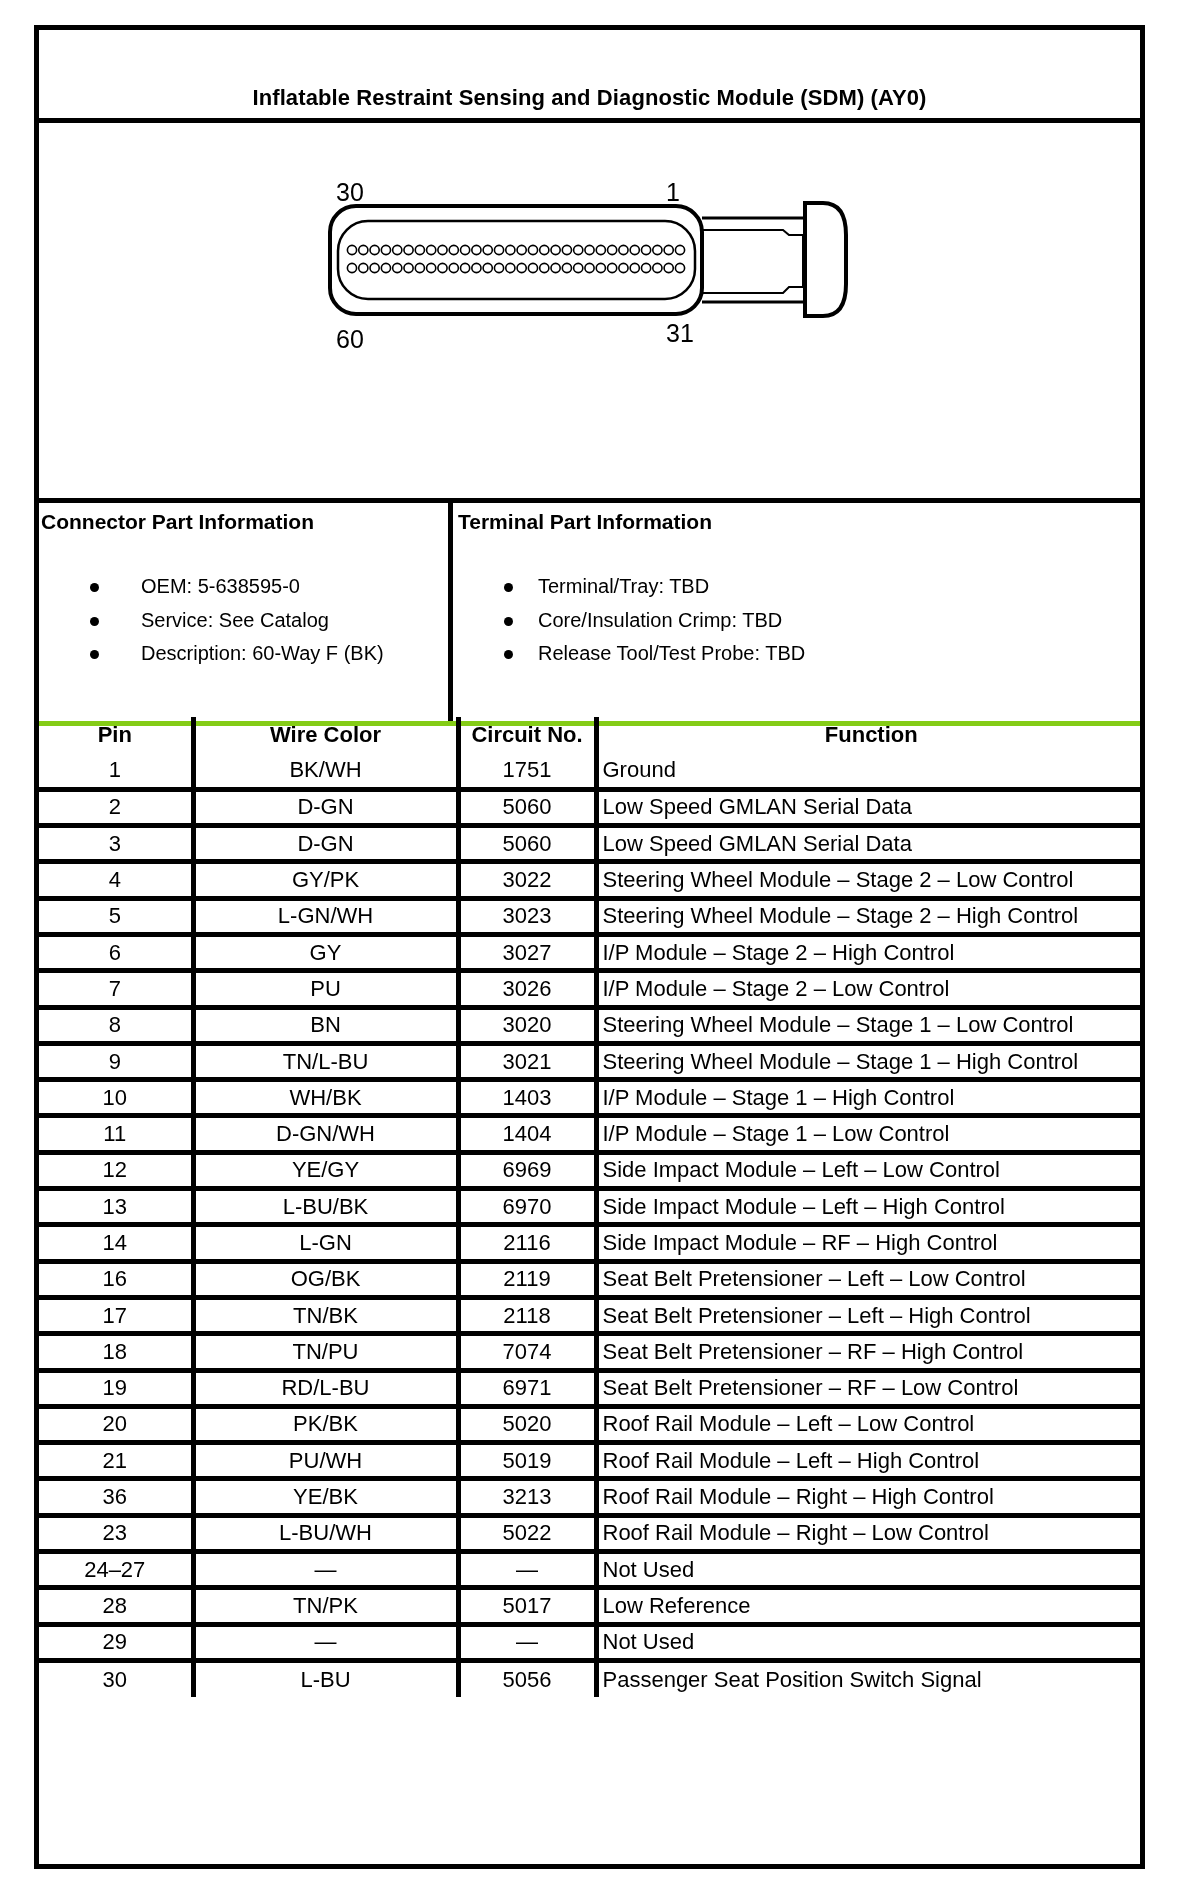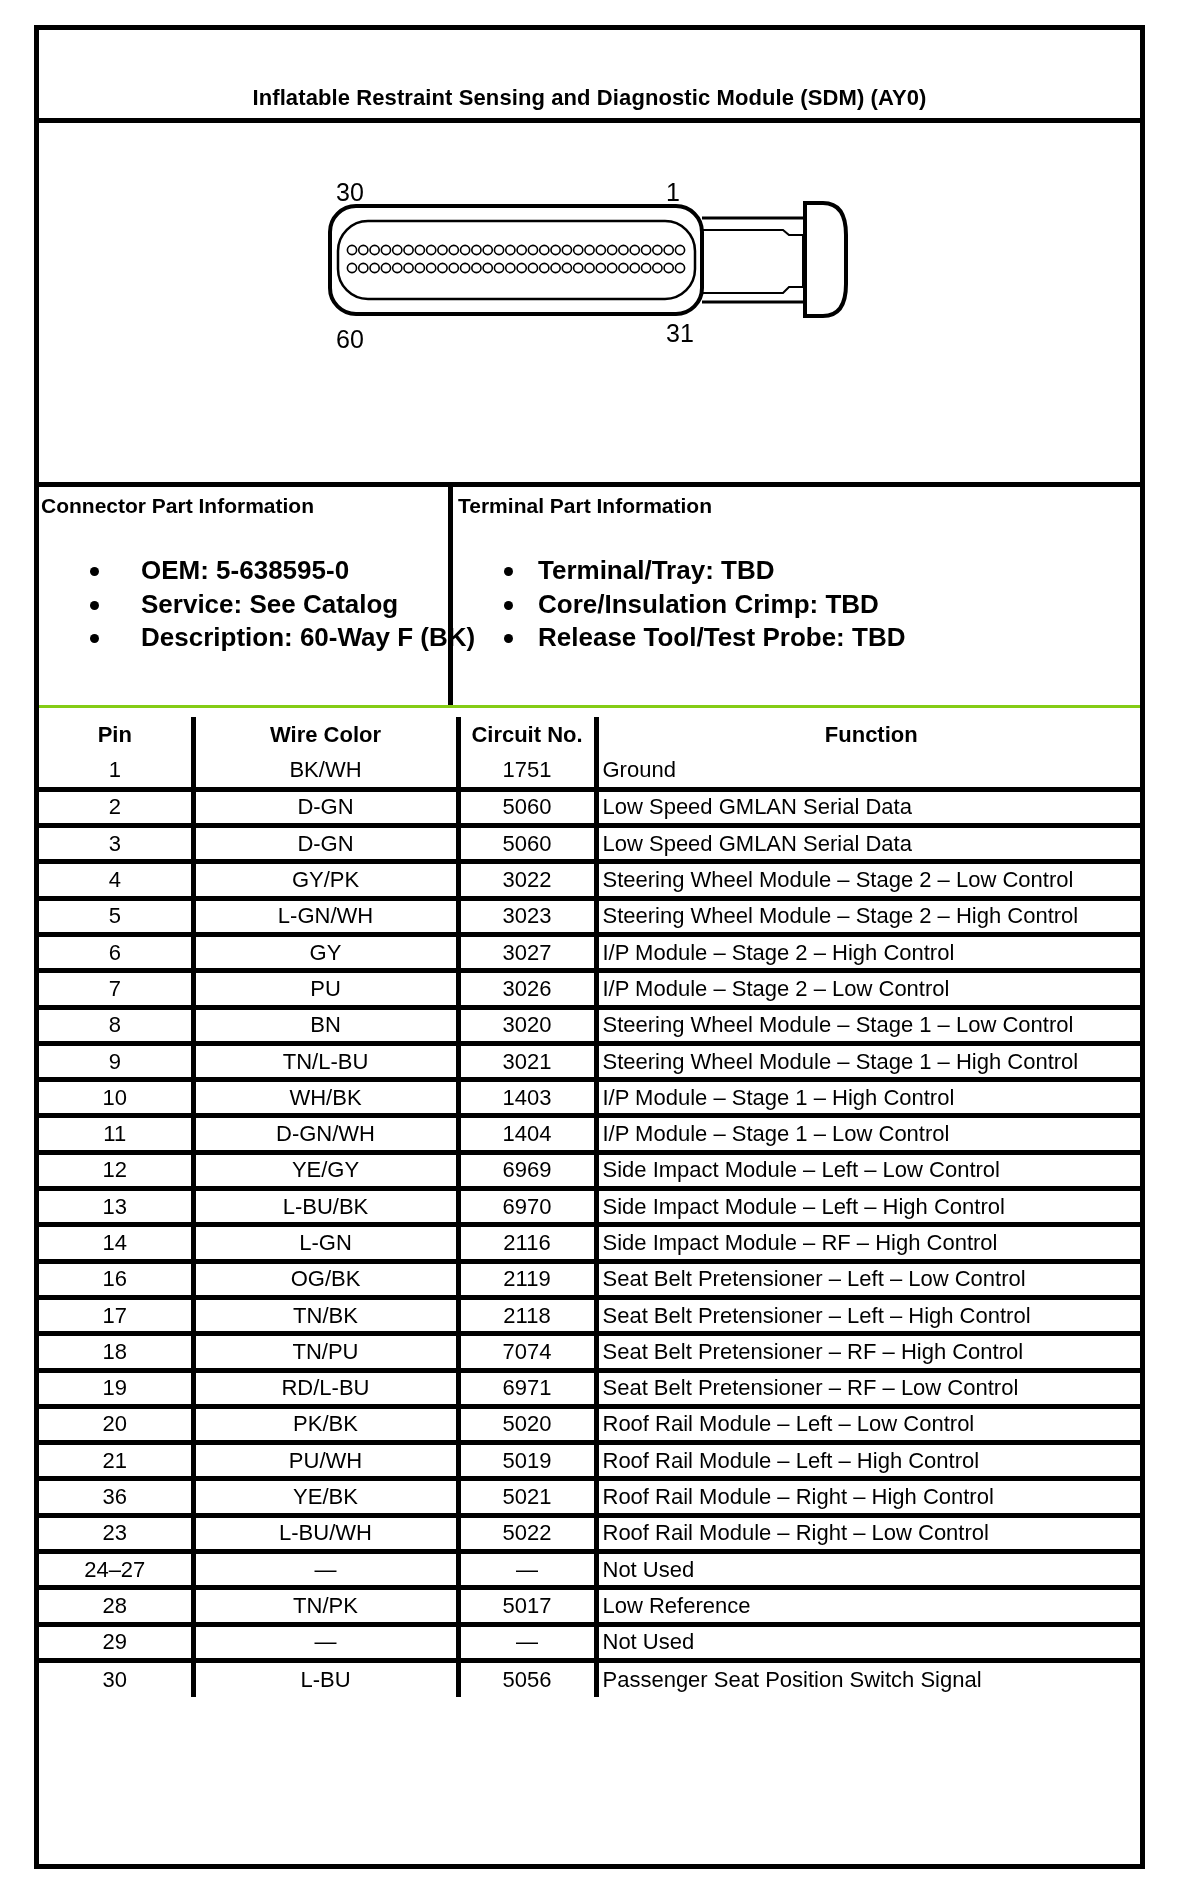--- a/index.html
+++ b/index.html
@@ -12,30 +12,30 @@
     position: absolute; left: 0; top: 0; right: 0; height: 40px;
     border-bottom: 5px solid #000; display: flex; align-items: center; justify-content: center;
     font-weight: bold; font-size: 22px; letter-spacing: 0.1px; margin-top: 48px;
   }
   .diagram-area {
     position: absolute; left: 0; right: 0; top: 45px; height: 419px;
   }
   .diagram-area svg { position: absolute; left: 0; top: 0; }
   .diagram-area .pin-label { position: absolute; font-size: 25px; line-height: 1; }
   .partinfo {
-    position: absolute; left: 0; right: 0; top: 452px; height: 218px;
-    border-top: 5px solid #000; border-bottom: 3px solid #84cc16;
+    position: absolute; left: 0; right: 0; top: 468px; height: 218px;
+    border-top: 5px solid #000; border-bottom: 5px solid #84cc16;
   }
   .partinfo .col { position: absolute; top: 0; bottom: 0; box-sizing: border-box; }
   .partinfo .col.left { left: 0; width: 414px; border-right: 5px solid #000; }
   .partinfo .col.right { left: 414px; right: 0; }
   .partinfo h3 { margin: 0; position: absolute; left: 2px; top: 7px; font-size: 21px; font-weight: bold; }
   .partinfo .col.right h3 { left: 5px; }
   .partinfo ul { list-style: none; margin: 0; padding: 0; position: absolute; top: 67px; left: 0; }
-  .partinfo li { position: relative; height: 33.5px; font-size: 26px; line-height: 33.5px; padding-left: 102px; white-space: nowrap; font-weight: bold; }
+  .partinfo li { position: relative; height: 33.5px; font-size: 20px; line-height: 33.5px; padding-left: 102px; white-space: nowrap; }
   .partinfo li .bullet { position: absolute; left: 51px; top: 13px; width: 9px; height: 9px; border-radius: 50%; background: #000; }
   .partinfo .col.right li { padding-left: 85px; }
   .partinfo .col.right li .bullet { left: 51px; }
   .pin-table {
     position: absolute; left: 0; right: 0; top: 687px;
     border-collapse: collapse; width: 1101px; table-layout: fixed; padding-left: 28px;
   }
   .pin-table th, .pin-table td {
     border-right: 5px solid #000; border-bottom: 5px solid #000;
     height: 36.3px; padding: 0; font-size: 22px; line-height: 1; box-sizing: border-box;
@@ -281,21 +281,21 @@
         </tr>
         <tr>
           <td class="c-pin">21</td>
           <td class="c-wire">PU/WH</td>
           <td class="c-circ">5019</td>
           <td class="c-func">Roof Rail Module – Left – High Control</td>
         </tr>
         <tr>
           <td class="c-pin">36</td>
           <td class="c-wire">YE/BK</td>
-          <td class="c-circ">5021</td>
+          <td class="c-circ">3213</td>
           <td class="c-func">Roof Rail Module – Right – High Control</td>
         </tr>
         <tr>
           <td class="c-pin">23</td>
           <td class="c-wire">L-BU/WH</td>
           <td class="c-circ">5022</td>
           <td class="c-func">Roof Rail Module – Right – Low Control</td>
         </tr>
         <tr>
           <td class="c-pin">24–27</td>

